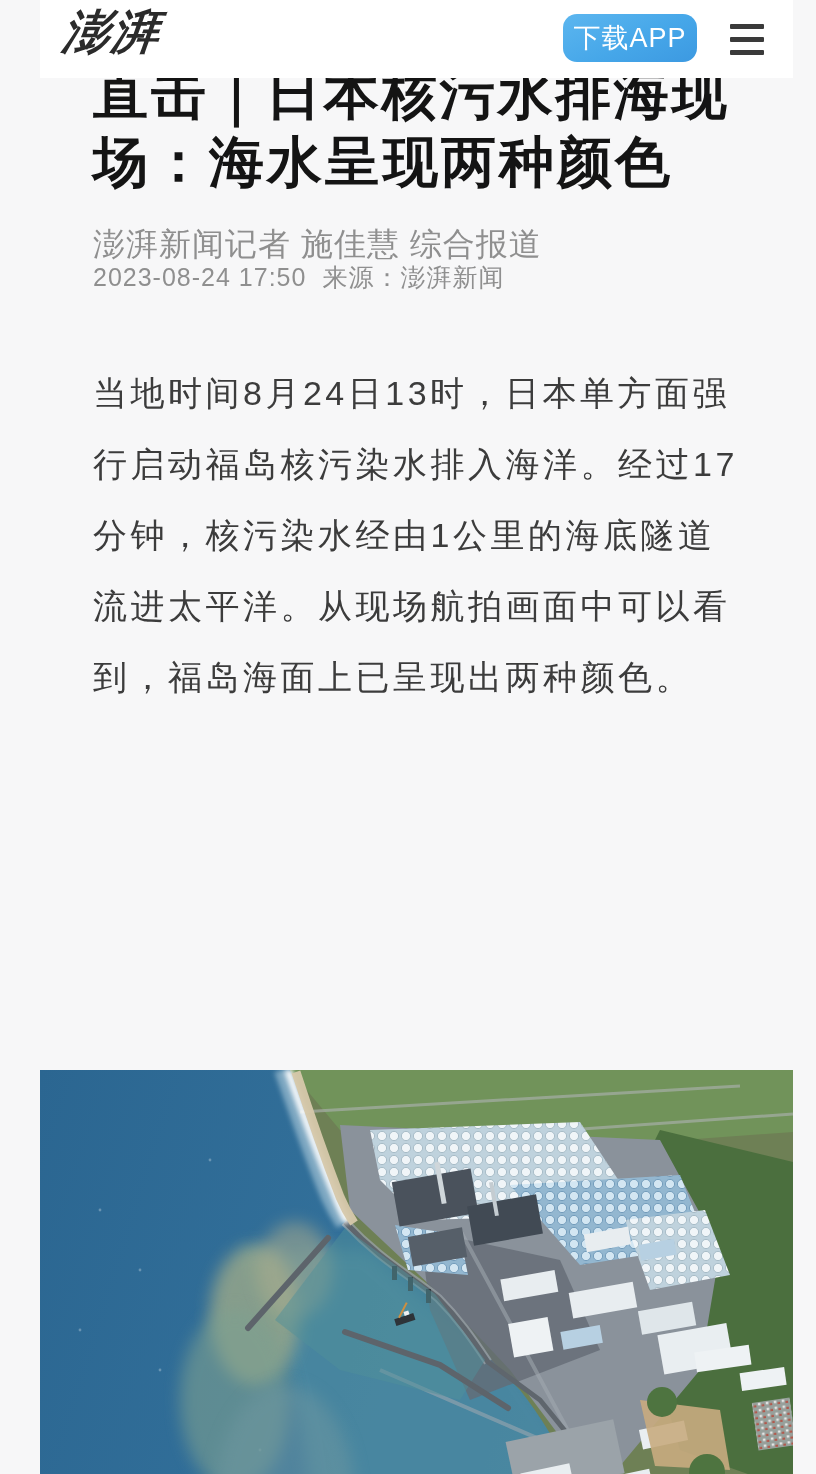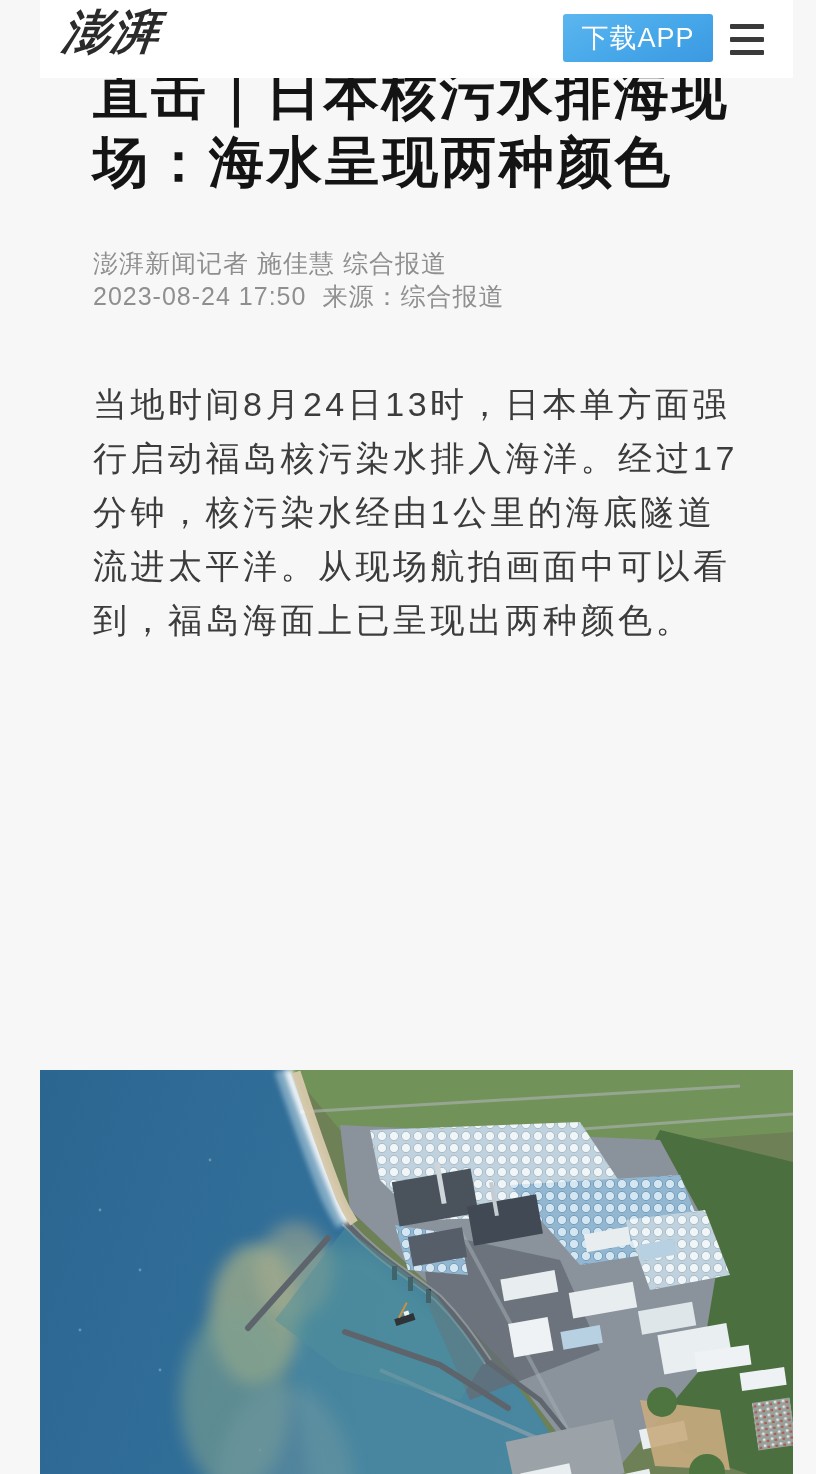--- a/index.html
+++ b/index.html
@@ -23,22 +23,22 @@
     position: absolute; left: 23px; top: 3px;
     font-family: "DejaVu Serif", serif;
     font-style: italic; font-weight: bold;
     font-size: 47px; line-height: 58px;
     color: #2b2b2b; letter-spacing: 2px;
     transform: skewX(-6deg);
     cursor: pointer;
   }
   .dl-btn {
     position: absolute; left: 523px; top: 14px;
-    width: 150px; height: 48px;
-    border: none; border-radius: 3px;
+    width: 134px; height: 48px;
+    border: none; border-radius: 14px;
     background: linear-gradient(155deg, #5cb6ef 0%, #46a7e9 55%, #3c99e1 100%);
     color: #ffffff; font-size: 27px; letter-spacing: 1px;
     display: flex; align-items: center; justify-content: center;
     font-family: inherit; cursor: pointer;
   }
   .menu-btn {
     position: absolute; left: 690px; top: 22px;
     width: 34px; height: 34px;
     background: none; border: none; padding: 0; cursor: pointer;
   }
@@ -55,33 +55,33 @@
     width: 652px; z-index: 1;
   }
   .title {
     margin: 60px 0 0 0;
     font-size: 55px; line-height: 68px;
     font-weight: 700; color: #141414;
     letter-spacing: 3px;
   }
   .title span { display: block; white-space: nowrap; }
   .byline {
-    margin-top: 52px;
-    font-size: 25px; line-height: 30px;
+    margin-top: 33px;
+    font-size: 32px; line-height: 30px;
     color: #8f8f8f; letter-spacing: 1px;
   }
   .dateline {
     margin-top: 3px;
     font-size: 25px; line-height: 30px;
     color: #8f8f8f; letter-spacing: 1px;
   }
   .dateline .src { margin-left: 16px; }
   .body-par {
     margin: 0;
-    font-size: 34px; line-height: 54px;
+    font-size: 34px; line-height: 71px;
     color: #3c3c3c; letter-spacing: 3.5px;
   }
   .p1 { margin-top: 66px; }
   .p2 { margin-top: 30px; }
 
   
   .photo {
     position: absolute; left: 40px; top: 1070px;
     width: 753px; height: 600px;
     margin: 0; z-index: 1; overflow: hidden;
@@ -102,21 +102,21 @@
   </button>
 </header>
 
 <main class="article">
   <h1 class="title">
     <span>直击｜日本核污水排海现</span>
     <span>场：海水呈现两种颜色</span>
   </h1>
   <div class="byline">澎湃新闻记者 施佳慧 综合报道</div>
   <div class="dateline">
-    <span>2023-08-24 17:50</span><span class="src">来源：综合报道</span>
+    <span>2023-08-24 17:50</span><span class="src">来源：澎湃新闻</span>
   </div>
   <p class="body-par p1">当地时间8月24日13时，日本单方面强行启动福岛核污染水排入海洋。经过17分钟，核污染水经由1公里的海底隧道流进太平洋。从现场航拍画面中可以看到，福岛海面上已呈现出两种颜色。</p>
 </main>
 
 <figure class="photo">
   <svg viewBox="0 0 753 600" width="753" height="600">
     <defs>
       <linearGradient id="seaG" x1="0" y1="0" x2="1" y2="0.25">
         <stop offset="0" stop-color="#2b6691"></stop>
         <stop offset="0.5" stop-color="#33719b"></stop>

